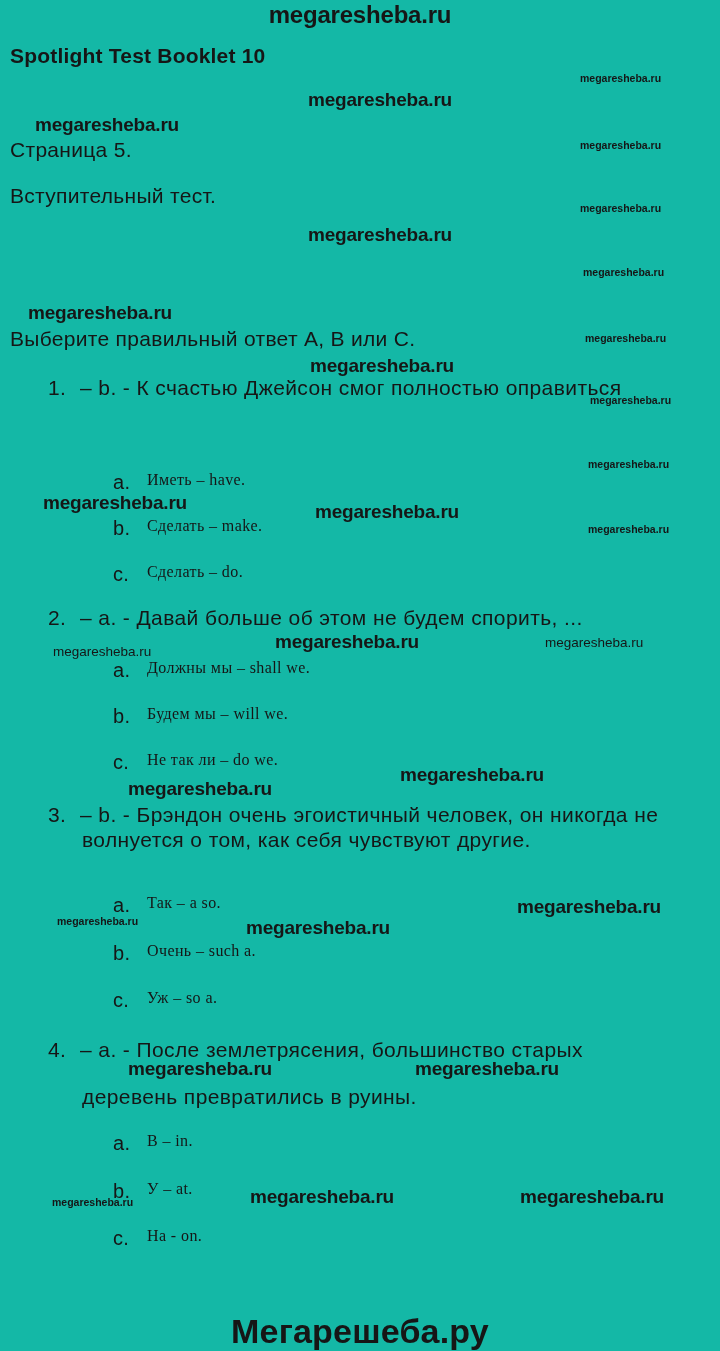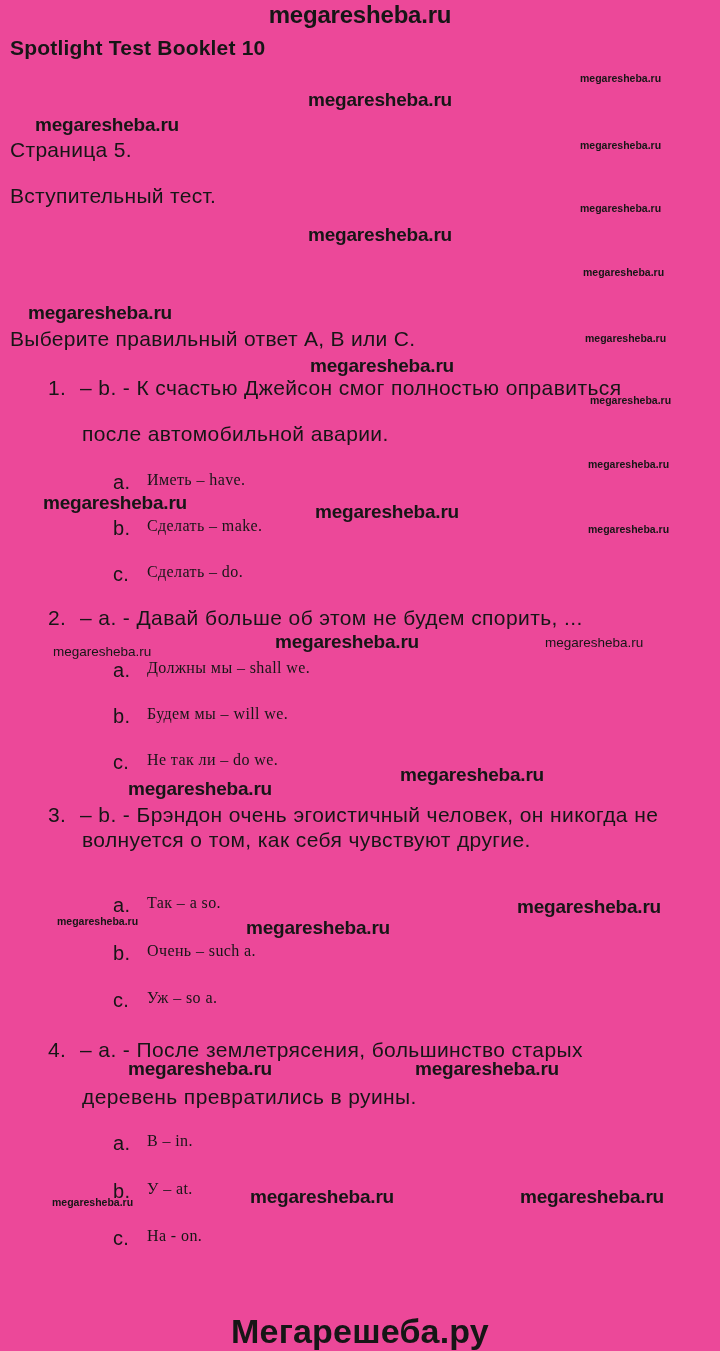--- a/index.html
+++ b/index.html
@@ -1,27 +1,27 @@
 <!DOCTYPE html>
 <html><head>
 <meta charset="utf-8">
 <style>
   html,body{margin:0;padding:0;background:#ffffff;}
   .page{
     position:relative;
     width:720px;
     height:1351px;
-    background:#ec4899;
+    background:#14b8a6;
     color:#161616;
     font-family:"Liberation Sans", sans-serif;
     overflow:hidden;
   }
   .abs{position:absolute;white-space:nowrap;}
   
-  .h-bold{font-size:21px;font-weight:bold;letter-spacing:0.2px;}
+  .h-bold{font-size:21px;font-weight:bold;letter-spacing:0.2px;margin-top:8px;}
   .h-reg{font-size:21px;font-weight:normal;letter-spacing:0.3px;}
   .q-line{display:flex;align-items:flex-start;}
   .q-num{display:inline-block;width:32px;font-size:21px;letter-spacing:0.3px;}
   .q-text{font-size:21px;letter-spacing:0.4px;}
   .q-cont{font-size:21px;letter-spacing:0.4px;}
   .opt-line{display:flex;align-items:flex-start;}
   .opt-letter{display:inline-block;width:34px;font-size:20px;letter-spacing:0.3px;}
   .opt-text{font-size:16px;letter-spacing:0.4px;font-family:Liberation Serif, serif;}
   
   .wm-xl{font-size:24px;font-weight:bold;letter-spacing:-0.2px;}
@@ -55,21 +55,20 @@
   <div class="abs wm-lg" style="left:28px;top:302px;">megaresheba.ru</div>
   <div class="abs h-reg" style="left:10px;top:327px;">Выберите правильный ответ А, В или С.</div>
   <div class="abs wm-sm" style="left:585px;top:332px;">megaresheba.ru</div>
   <div class="abs wm-lg" style="left:310px;top:355px;">megaresheba.ru</div>
 
   <div class="abs q-line" style="left:48px;top:376px;">
     <span class="q-num">1.</span>
     <span class="q-text">– b. - К счастью Джейсон смог полностью оправиться</span>
   </div>
   <div class="abs wm-sm" style="left:590px;top:394px;">megaresheba.ru</div>
-  <div class="abs q-cont" style="left:82px;top:422px;">после автомобильной аварии.</div>
   <div class="abs wm-sm" style="left:588px;top:458px;">megaresheba.ru</div>
 
   <div class="abs opt-line" style="left:113px;top:471px;">
     <span class="opt-letter">a.</span>
     <span class="opt-text">Иметь – have.</span>
   </div>
   <div class="abs wm-lg" style="left:43px;top:492px;">megaresheba.ru</div>
   <div class="abs wm-lg" style="left:315px;top:501px;">megaresheba.ru</div>
   <div class="abs opt-line" style="left:113px;top:517px;">
     <span class="opt-letter">b.</span>

